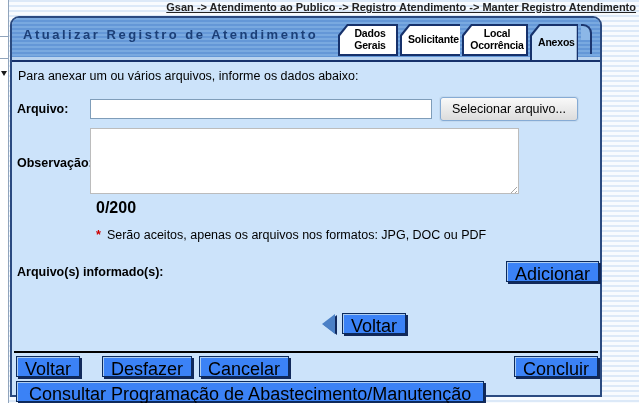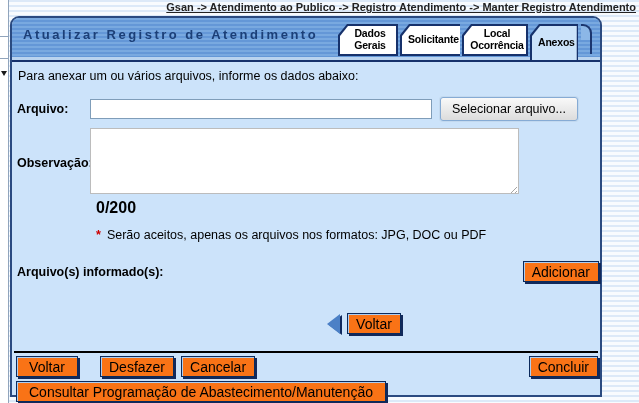--- a/index.html
+++ b/index.html
@@ -113,24 +113,24 @@
     background:repeating-linear-gradient(135deg, transparent 0 2px, #a5a5a5 2px 3px);
     clip-path:polygon(100% 0, 100% 100%, 0 100%);
   }
   .counter { margin:2px 0 0 84px; font-weight:bold; font-size:16px; }
   .note { margin:11px 0 0 84px; }
   .note .star { color:#cc0000; font-weight:bold; margin-right:6px; }
   .files-row { margin-top:19px; justify-content:space-between; padding-right:1px; }
   .files-row .flabel { font-weight:bold; padding-left:5px; }
 
   .gbtn {
-    background:#f97316; color:#000;
+    background:#3b82f6; color:#000;
     border:1px solid #0b2a5c;
     box-shadow:2px 2px 0 #12295a, inset 1px 1px 0 #aecdf0;
-    font-size:14px; font-family:"Liberation Sans", sans-serif;
+    font-size:18px; font-family:"Liberation Sans", sans-serif;
     padding:2px 8px; min-width:62px; height:21px; cursor:pointer;
   }
 
   .center-row { margin-top:31px; justify-content:center; padding-left:116px; }
   .back-arrow {
     width:0; height:0; margin-right:7px;
     border-top:10px solid transparent; border-bottom:10px solid transparent;
     border-right:13px solid #4b80c6;
     filter:drop-shadow(2px 1px 0 #10295e);
   }

